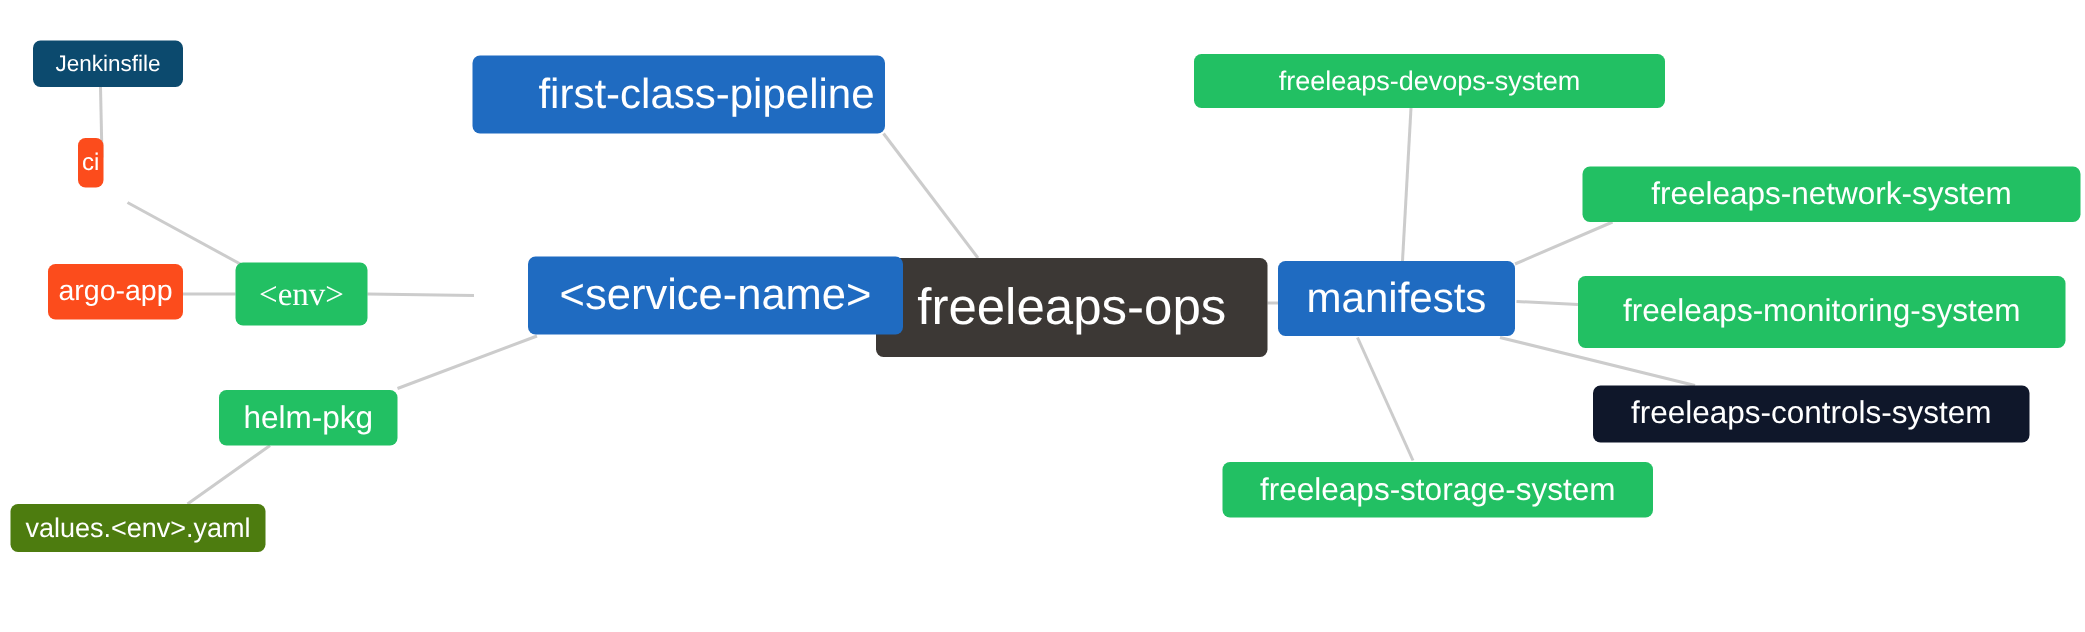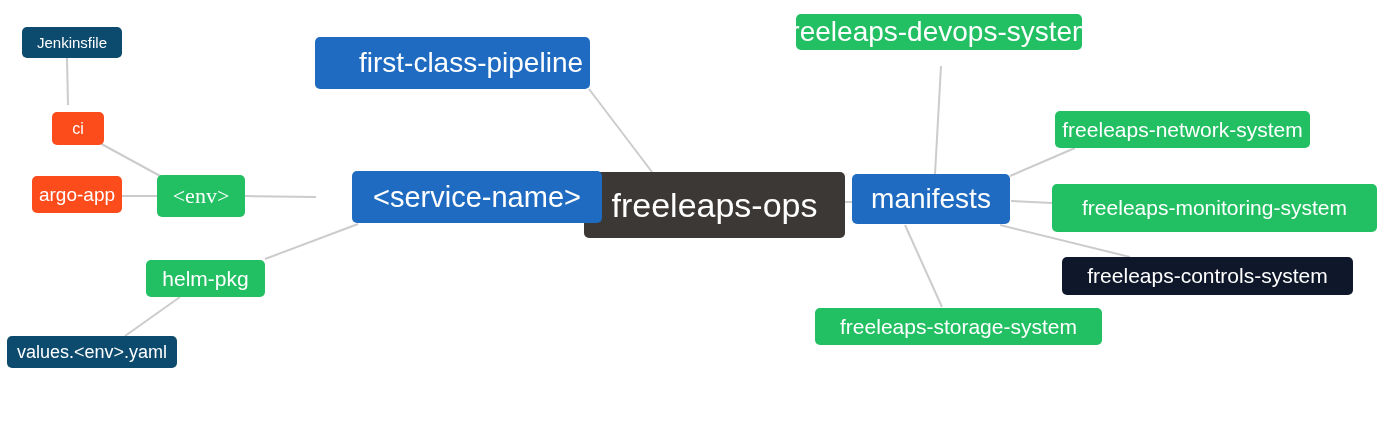--- a/index.html
+++ b/index.html
@@ -67,36 +67,36 @@
     </div>
     <div class="node" style="left: 852px; top: 174px; width: 158px; height: 50px; background: rgb(31, 107, 193); font-size: 28px; color: rgb(255, 255, 255);">
       <span>manifests</span>
     </div>
     <div class="node" style="left: 157px; top: 175px; width: 88px; height: 42px; background: rgb(34, 192, 99); font-size: 22px; color: rgb(255, 255, 255); font-family: Liberation Serif, serif;">
       <span>&lt;env&gt;</span>
     </div>
     <div class="node" style="left: 146px; top: 260px; width: 119px; height: 37px; background: rgb(34, 192, 99); font-size: 21px; color: rgb(255, 255, 255); text-align: center;">
       <span>helm-pkg</span>
     </div>
-    <div class="node" style="left: 52px; top: 112px; width: 52px; height: 33px; background: rgb(252, 76, 28); font-size: 16px; color: rgb(255, 255, 255);">
+    <div class="node" style="left: 52px; top: 92px; width: 17px; height: 33px; background: rgb(252, 76, 28); font-size: 16px; color: rgb(255, 255, 255);">
       <span>ci</span>
     </div>
     <div class="node" style="left: 32px; top: 176px; width: 90px; height: 37px; background: rgb(252, 76, 28); font-size: 19px; color: rgb(255, 255, 255);">
       <span>argo-app</span>
     </div>
-    <div class="node" style="left: 7px; top: 336px; width: 170px; height: 32px; background: #0c4a6e; font-size: 18px; color: rgb(255, 255, 255);">
+    <div class="node" style="left: 7px; top: 336px; width: 170px; height: 32px; background: #4d7c0f; font-size: 18px; color: rgb(255, 255, 255);">
       <span>values.&lt;env&gt;.yaml</span>
     </div>
     <div class="node" style="left: 22px; top: 27px; width: 100px; height: 31px; background: #0c4a6e; font-size: 15px; color: rgb(255, 255, 255);">
       <span>Jenkinsfile</span>
     </div>
-    <div class="node" style="left: 796px; top: 14px; width: 286px; height: 36px; background: rgb(34, 192, 99); font-size: 28px; color: rgb(255, 255, 255);">
+    <div class="node" style="left: 796px; top: 36px; width: 314px; height: 36px; background: rgb(34, 192, 99); font-size: 18px; color: rgb(255, 255, 255);">
       <span>freeleaps-devops-system</span>
     </div>
-    <div class="node" style="left: 1055px; top: 111px; width: 255px; height: 37px; background: rgb(34, 192, 99); font-size: 21px; color: rgb(255, 255, 255);">
+    <div class="node" style="left: 1055px; top: 111px; width: 332px; height: 37px; background: rgb(34, 192, 99); font-size: 21px; color: rgb(255, 255, 255);">
       <span>freeleaps-network-system</span>
     </div>
     <div class="node" style="left: 1052px; top: 184px; width: 325px; height: 48px; background: rgb(34, 192, 99); font-size: 21px; color: rgb(255, 255, 255);">
       <span>freeleaps-monitoring-system</span>
     </div>
     <div class="node" style="left: 1062px; top: 257px; width: 291px; height: 38px; background: #0f172a; font-size: 21px; color: rgb(255, 255, 255); align-items: center;">
       <span>freeleaps-controls-system</span>
     </div>
     <div class="node" style="left: 815px; top: 308px; width: 287px; height: 37px; background: rgb(34, 192, 99); font-size: 21px; color: rgb(255, 255, 255);">
       <span>freeleaps-storage-system</span>

